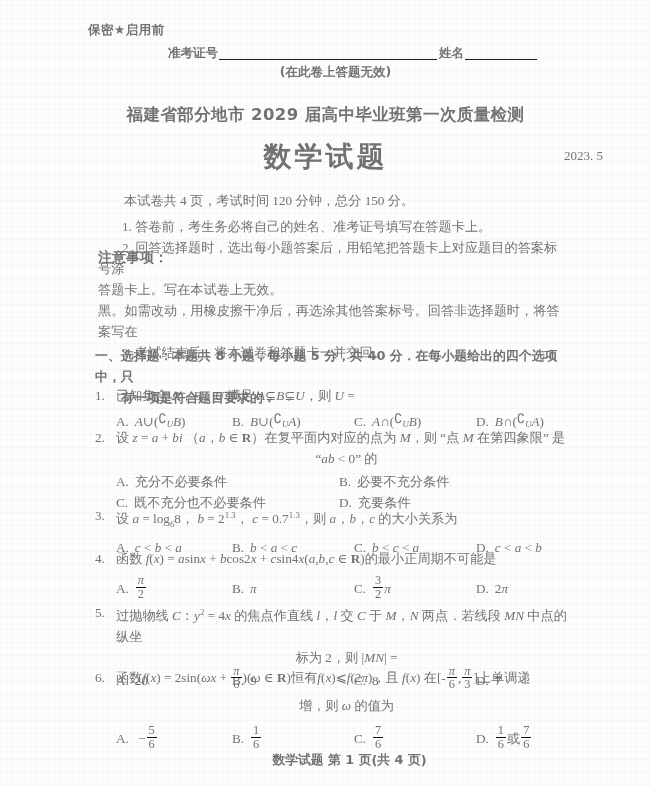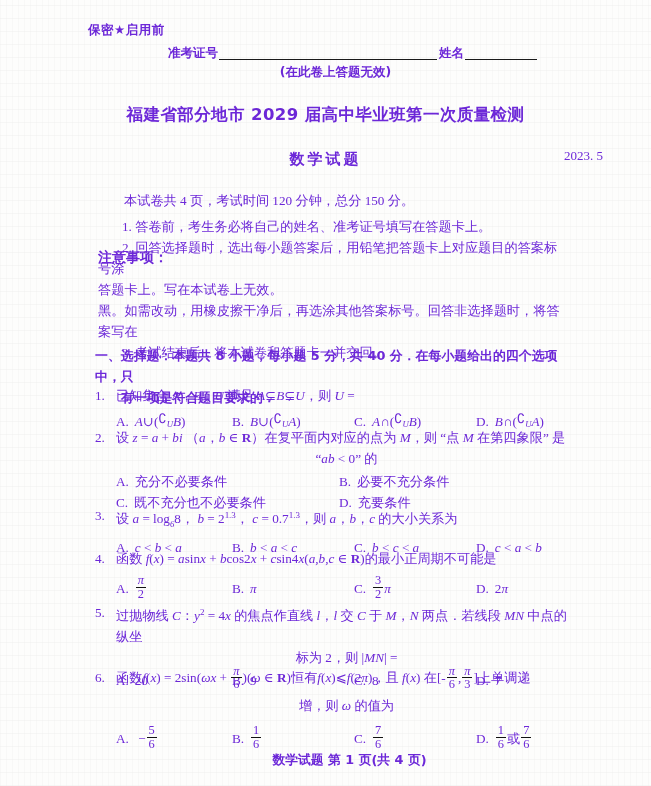--- a/index.html
+++ b/index.html
@@ -7,21 +7,21 @@
     padding: 0;
     background: #ffffff;
   }
   #page {
     position: relative;
     width: 651px;
     height: 786px;
     background: #fdfdfc;
     overflow: hidden;
     font-family: "Liberation Serif", "DejaVu Serif", serif;
-    color: #6d28d9;
+    color: #737373;
   }
   
   #noise {
     position: absolute;
     inset: 0;
     pointer-events: none;
     opacity: 0.055;
     background:
       repeating-linear-gradient(0deg, rgba(0,0,0,0.5) 0px, rgba(0,0,0,0.5) 1px, rgba(0,0,0,0) 1px, rgba(0,0,0,0) 13px),
       repeating-linear-gradient(90deg, rgba(0,0,0,0.35) 0px, rgba(0,0,0,0.35) 1px, rgba(0,0,0,0) 1px, rgba(0,0,0,0) 6px);
@@ -81,23 +81,22 @@
     font-weight: bold;
     font-size: 16.5px;
     letter-spacing: 0.4px;
   }
   .subtitle {
     position: absolute;
     left: 0; right: 0; top: 138px;
     text-align: center;
     font-family: "DejaVu Sans", "Liberation Sans", sans-serif;
     font-weight: bold;
-    font-size: 15px;
+    font-size: 28px;
     letter-spacing: 3px;
-    margin-top: 12px;
   }
   .datestamp {
     position: absolute;
     right: 48px; top: 148px;
     font-size: 13px;
   }
 
   
   .exam-info {
     position: absolute;

